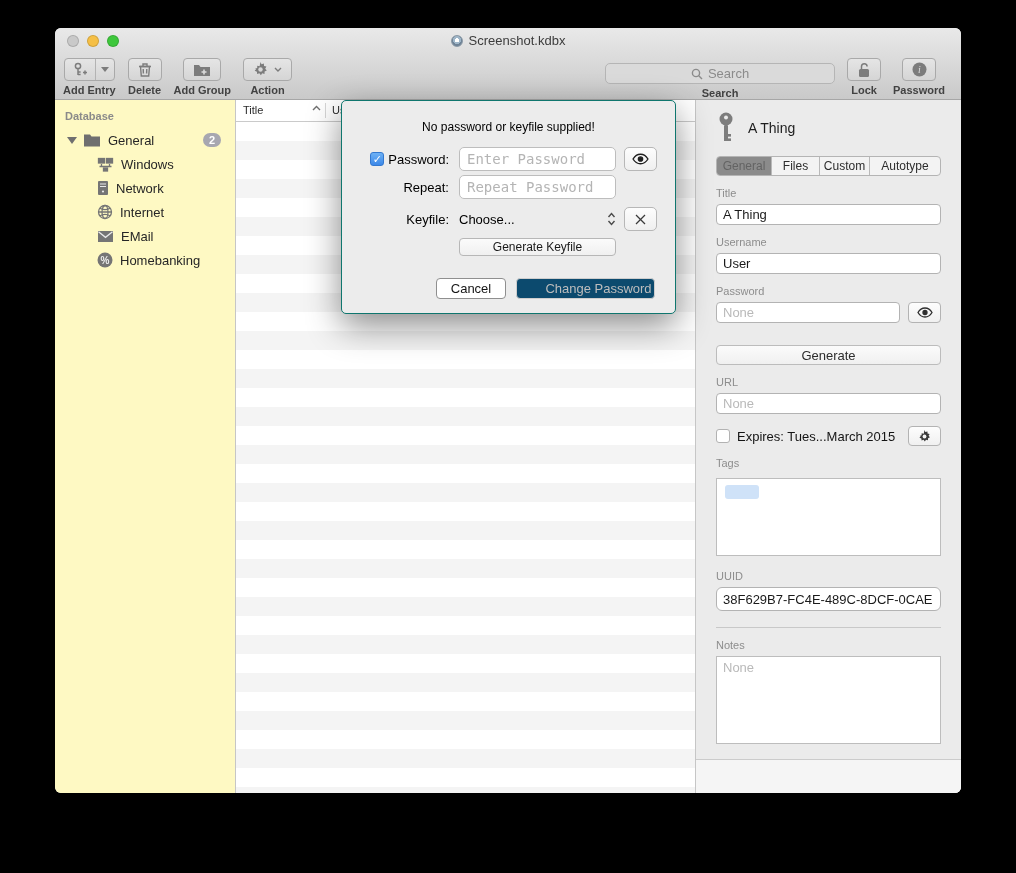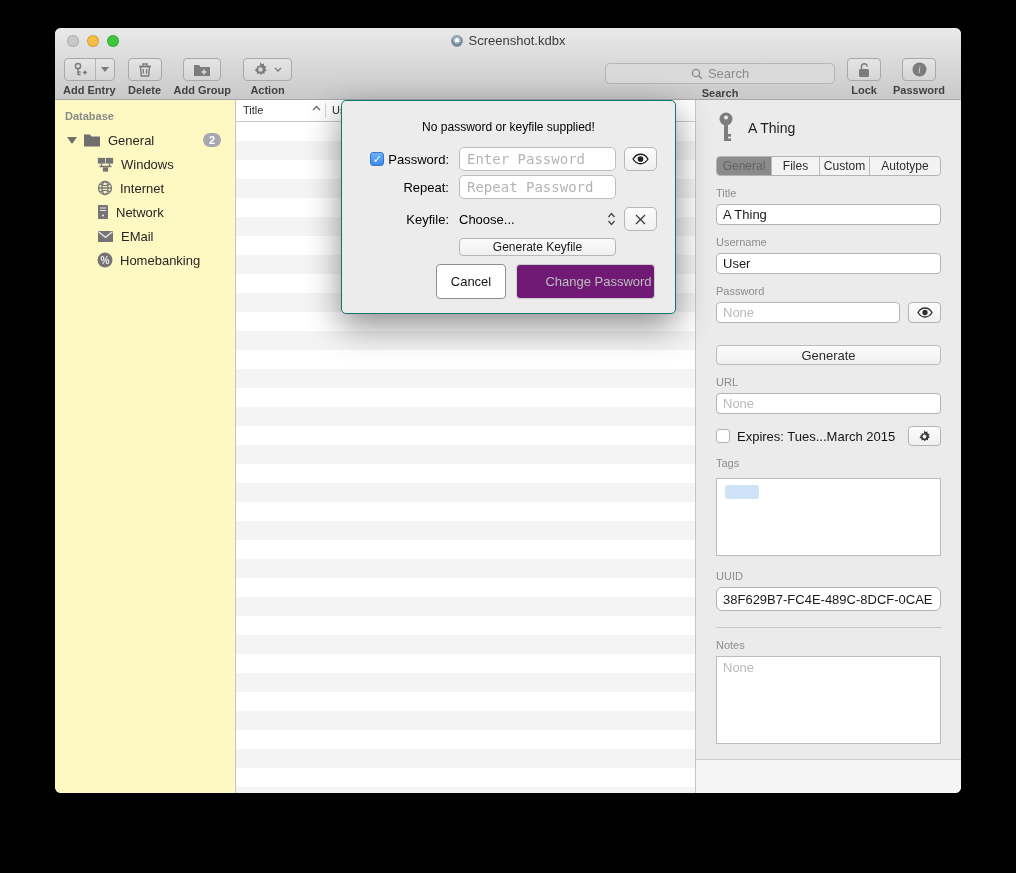--- a/index.html
+++ b/index.html
@@ -145,24 +145,24 @@
   .popup-val { flex:1; }
   .stepper { color:#4b4b4b; display:flex; }
   .gen-row { display:flex; margin-top:6px; padding:0 18px; }
   .gen-btn {
     margin-left:99px; flex:1; height:18px; margin-right:41px;
     border:1px solid #b7b7b7; border-radius:4px; background:linear-gradient(#fbfbfb,#f0f0f0);
     font-size:12px; color:#1a1a1a; display:flex; align-items:center; justify-content:center;
   }
   .dlg-buttons { position:absolute; bottom:14px; right:20px; display:flex; gap:10px; }
   .dlg-btn {
-    height:35px; border-radius:4px; font-size:13px; display:flex; align-items:center; justify-content:center;
+    height:21px; border-radius:4px; font-size:13px; display:flex; align-items:center; justify-content:center;
   }
   .btn-cancel { width:70px; background:#fff; border:1px solid #8f8f8f; color:#141414; }
-  .btn-change { width:139px; background:#701a75; border:1px solid #cecece; color:#bdbdbd;padding-left:26px; }
+  .btn-change { width:139px; background:#0c4a6e; border:1px solid #cecece; color:#bdbdbd;padding-left:26px; }
 
   svg { display:block; }
 </style>
 </head>
 <body>
 
 <div class="window">
 
   <div class="header">
     <div class="titlebar">
@@ -306,40 +306,40 @@
               <line x1="12.5" y1="7" x2="12.5" y2="9"></line>
               <line x1="2.5" y1="9.5" x2="14.5" y2="9.5"></line>
             <rect x="6.5" y="11" width="4" height="3" fill="#757575"></rect>
           </svg>
         </span>
         <span class="sb-label">Windows</span>
       </div>
 
       <div class="sb-row sb-child">
         <span class="sb-icon">
+          <svg width="12" height="16" viewBox="0 0 12 16" fill="#757575">
+              <rect x="1" y="1" width="10" height="14" rx="1"></rect>
+              <line x1="3" y1="4" x2="9" y2="4" stroke="#e9e9e9" stroke-width="1.2"></line>
+              <line x1="3" y1="6.5" x2="9" y2="6.5" stroke="#e9e9e9" stroke-width="1.2"></line>
+              <circle cx="6" cy="11.5" r="1.1" fill="#e9e9e9"></circle>
+            </svg>
+        </span>
+        <span class="sb-label">Network</span>
+      </div>
+
+      <div class="sb-row sb-child">
+        <span class="sb-icon">
           <svg width="16" height="16" viewBox="0 0 16 16" fill="none" stroke="#757575" stroke-width="1.3">
             <circle cx="8" cy="8" r="6.5"></circle>
               <ellipse cx="8" cy="8" rx="3" ry="6.5"></ellipse>
               <line x1="1.5" y1="8" x2="14.5" y2="8"></line>
               <path d="M3 4.2c2.8 1.6 7.2 1.6 10 0M3 11.8c2.8-1.6 7.2-1.6 10 0"></path>
           </svg>
         </span>
         <span class="sb-label">Internet</span>
-      </div>
-
-      <div class="sb-row sb-child">
-        <span class="sb-icon">
-          <svg width="12" height="16" viewBox="0 0 12 16" fill="#757575">
-              <rect x="1" y="1" width="10" height="14" rx="1"></rect>
-              <line x1="3" y1="4" x2="9" y2="4" stroke="#e9e9e9" stroke-width="1.2"></line>
-              <line x1="3" y1="6.5" x2="9" y2="6.5" stroke="#e9e9e9" stroke-width="1.2"></line>
-              <circle cx="6" cy="11.5" r="1.1" fill="#e9e9e9"></circle>
-            </svg>
-        </span>
-        <span class="sb-label">Network</span>
       </div>
 
       <div class="sb-row sb-child">
         <span class="sb-icon">
           <svg width="17" height="13" viewBox="0 0 17 13" fill="#757575">
               <path d="M1 1h15v11H1z"></path>
               <path d="M1.5 1.8l7 5.5 7-5.5" stroke="#e9e9e9" stroke-width="1.3" fill="none"></path>
             </svg>
         </span>
         <span class="sb-label">EMail</span>

